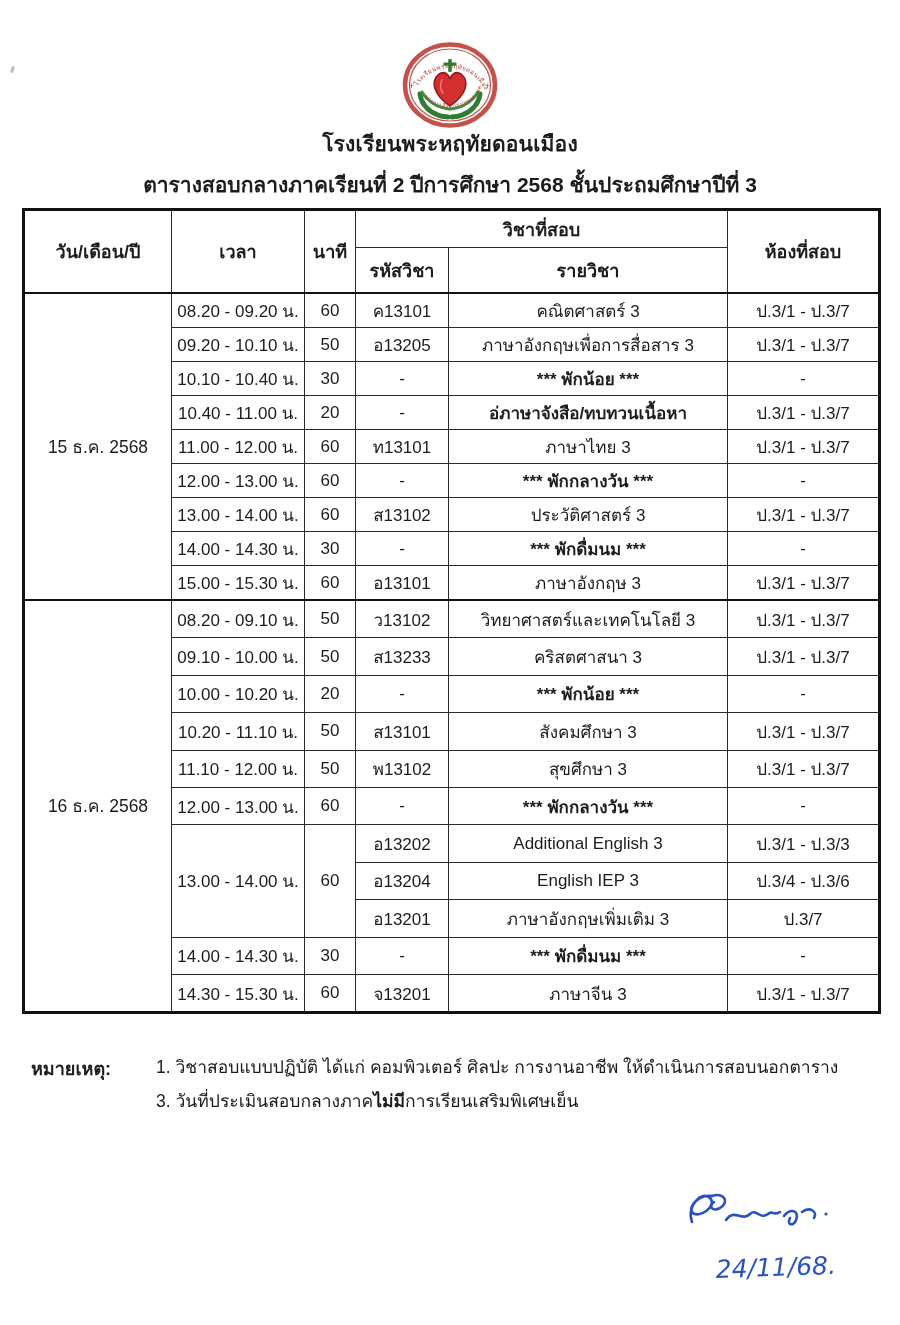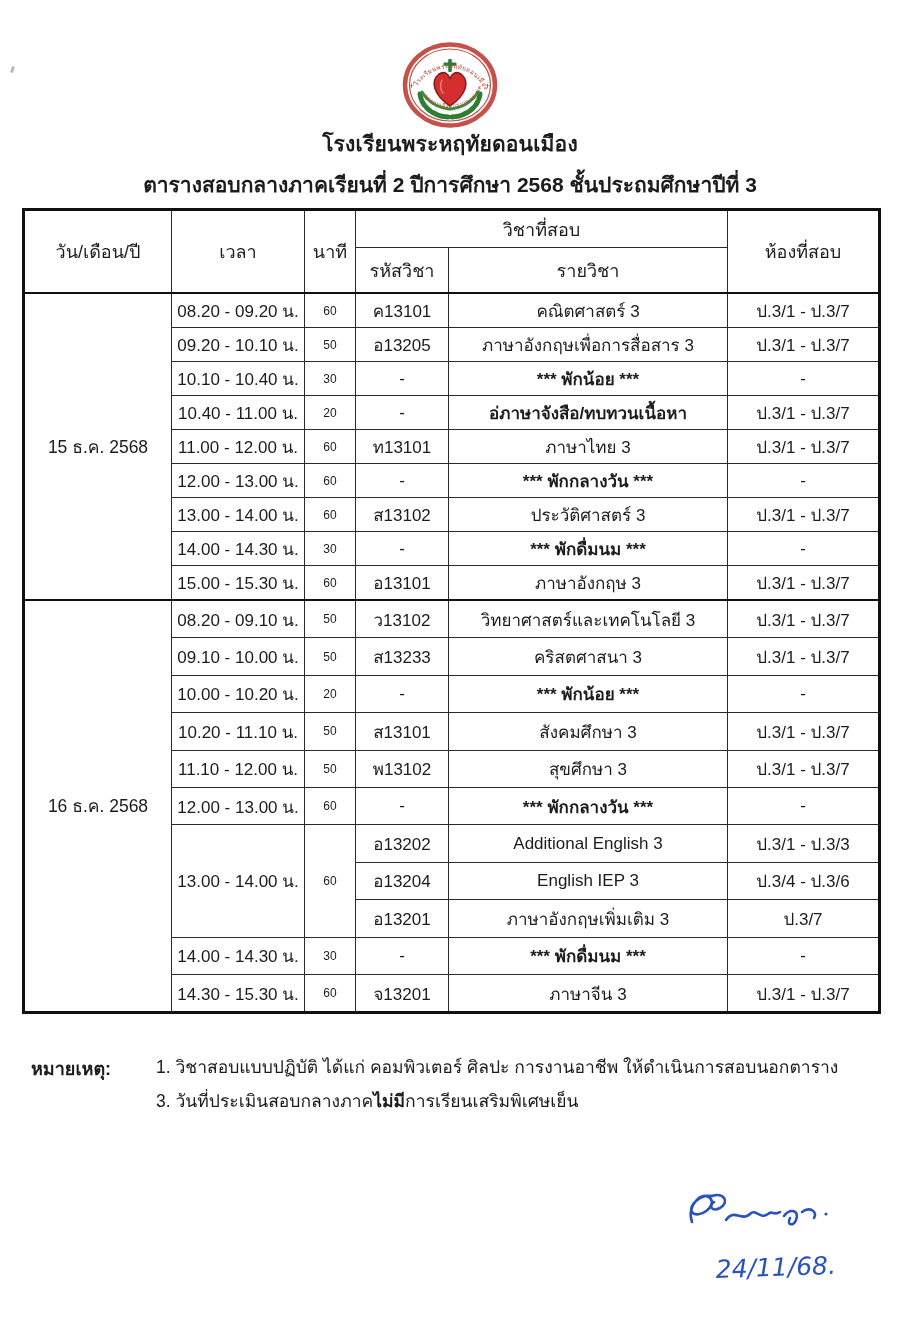--- a/index.html
+++ b/index.html
@@ -16,30 +16,30 @@
   table.exam{
     position:absolute;left:22px;top:208px;width:856px;
     border-collapse:collapse;table-layout:fixed;
     font-size:17px;
   }
   table.exam th,table.exam td{
     border:1.5px solid #2a2a2a;text-align:center;vertical-align:middle;
     padding:0 4px;overflow:hidden;
   }
   table.exam{border:3px solid #111;}
-  table.exam thead th{font-weight:normal;font-size:18px;}
+  table.exam thead th{font-weight:bold;font-size:18px;}
   thead tr.h1 th{height:36px;}
   thead tr.h2 th{height:44px;}
   thead{border-bottom:2.5px solid #111;}
   tr.section-first td{border-top:2.5px solid #111;}
   .sec-0 td{height:33px;margin-top:12px;}
   .sec-1 td{height:36.4px;}
   td.c-date{vertical-align:top;padding-top:7px;font-size:17.5px;}
   td.c-time{font-size:17px;}
-  td.c-min{font-size:12px;}
+  td.c-min{font-size:17px;}
   td.c-subj{font-size:17px;}
   .bold{font-weight:bold;}
   .notes{position:absolute;left:31px;top:1052px;width:852px;display:flex;align-items:flex-start;font-size:17.5px;}
   .notes-label{font-weight:bold;width:113px;flex:0 0 113px;padding-top:2px;font-size:18px;}
   .notes-body{flex:1;}
   .notes-body p{margin:0 0 3px 12px;line-height:1.78;}
   .signature{position:absolute;left:668px;top:1182px;width:220px;height:115px;}
 </style>
 </head>
 <body>

